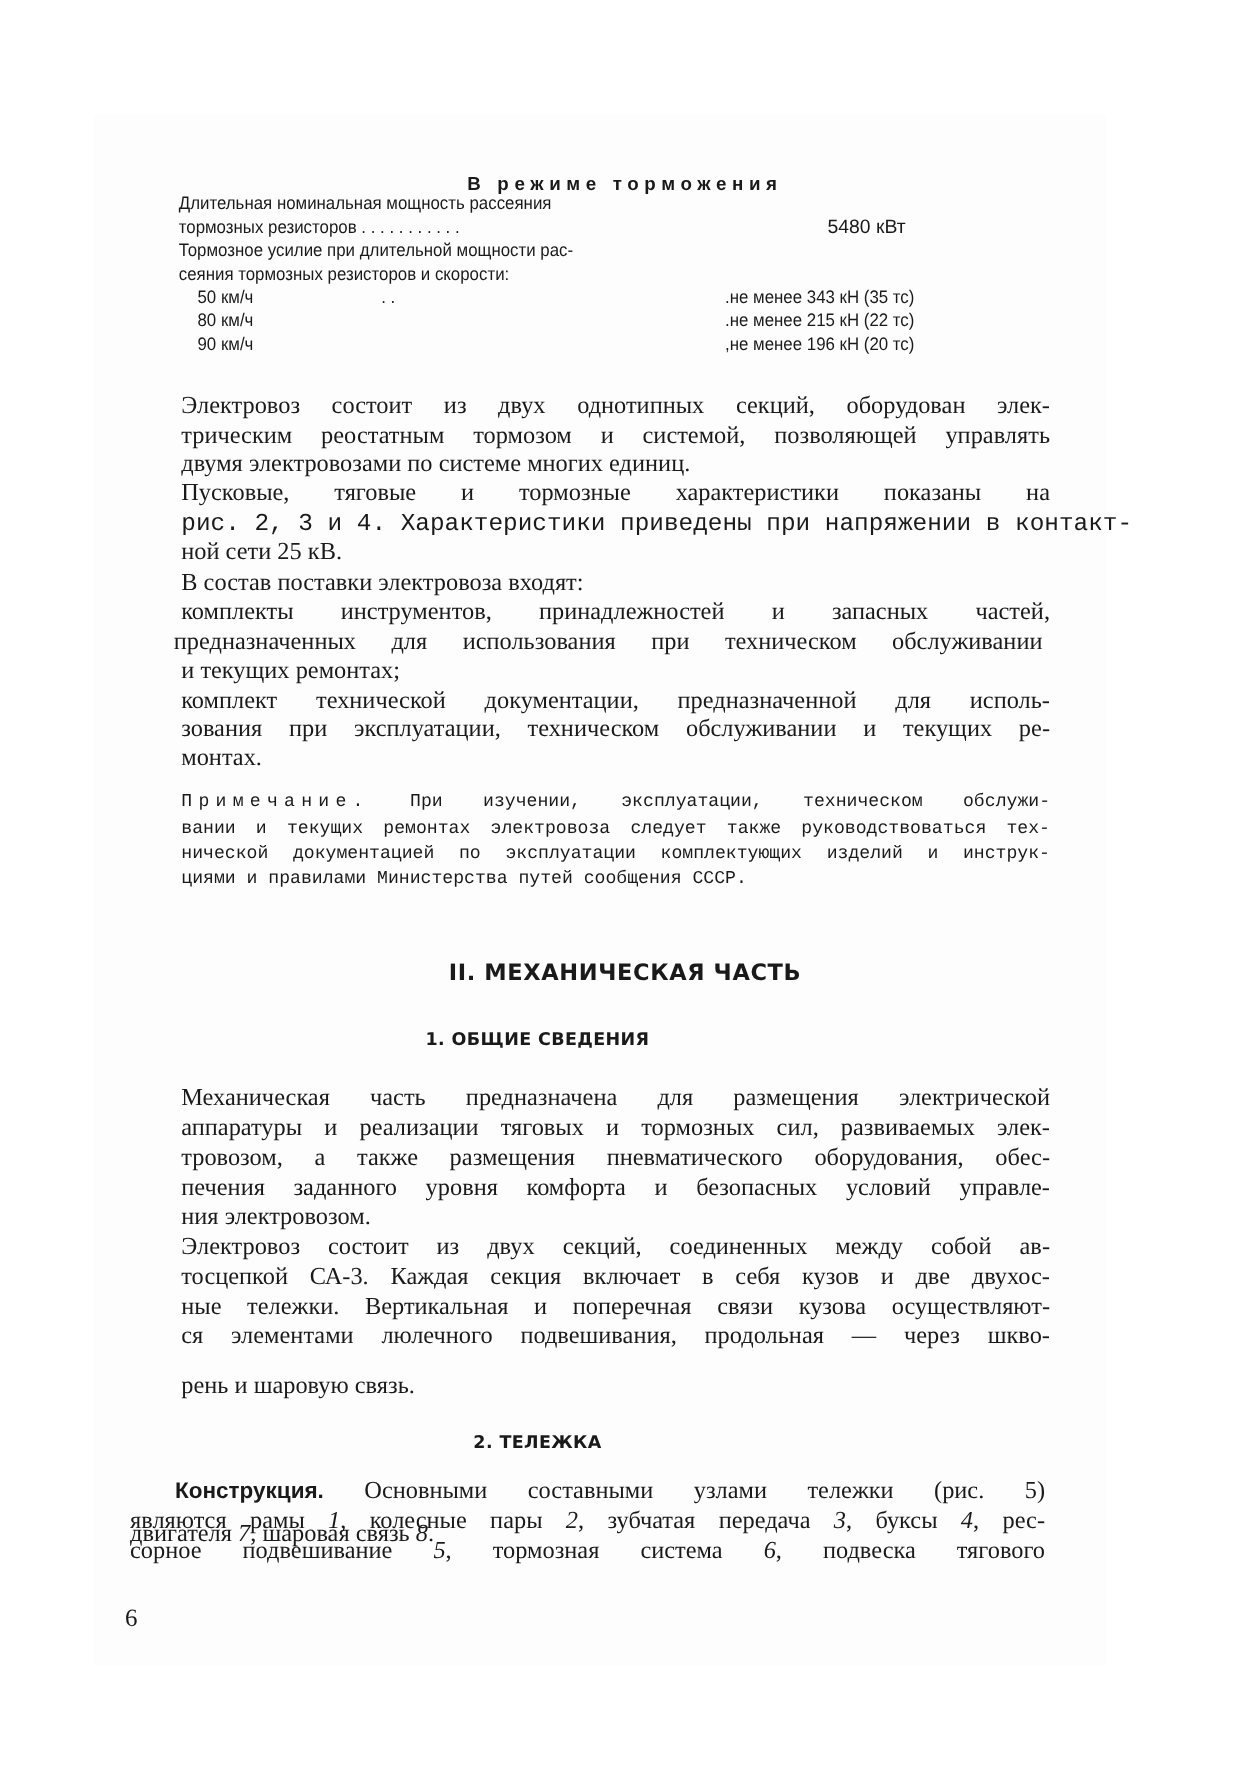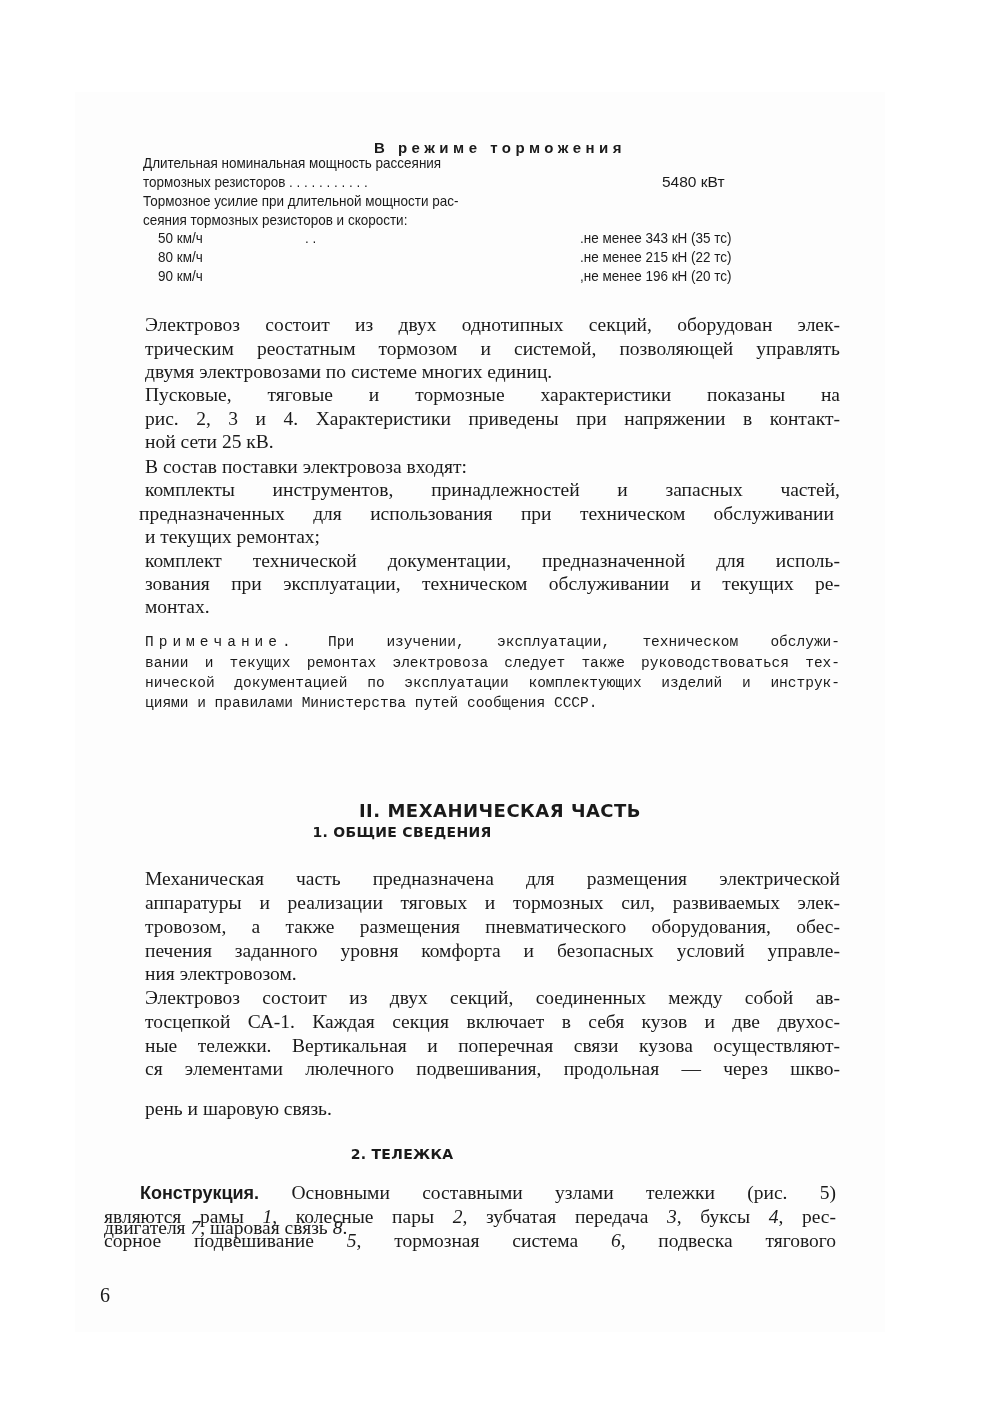--- a/index.html
+++ b/index.html
@@ -27,21 +27,21 @@
     .note-line { font-family: Liberation Mono, monospace; font-size: 14.5px; left: 145px; width: 695px; }
     .note-line.justify { text-align: justify; text-align-last: justify; }
     .spaced { letter-spacing: 5px; }
 
     .h-section {
       left: 0; width: 1000px; text-align: center;
       font-family: "DejaVu Sans", sans-serif; font-weight: bold; font-size: 18px; letter-spacing: 0.5px;
     }
     .h-sub {
       left: 0; width: 804px; text-align: center;
-      font-family: "DejaVu Sans", sans-serif; font-weight: bold; font-size: 14px; letter-spacing: 0.3px;
+      font-family: "DejaVu Sans", sans-serif; font-weight: bold; font-size: 14px; letter-spacing: 0.3px; padding-left: 28px;
     }
     .run-in { font-family: "Liberation Sans", sans-serif; font-weight: bold; font-size: 18px; }
     .italic { font-style: italic; }
     .page-num { left: 100px; top: 1284px; font-family: "Liberation Serif", serif; font-size: 20px; }
   </style>
 </head>
 <body>
 
 <div class="page"></div>
 
@@ -61,21 +61,21 @@
 <div class="abs spec" style="left:158px; top:268px;">90 км/ч</div>
 <div class="abs spec" style="left:580px; top:268px;">,не менее 196 кН (20 тс)</div>
 
 <div>
   <div class="abs p-line justify" style="left:145px; width:695px; top:314px;">Электровоз состоит из двух однотипных секций, оборудован элек-</div>
   <div class="abs p-line justify" style="left:145px; width:695px; top:338px;">трическим реостатным тормозом и системой, позволяющей управлять</div>
   <div class="abs p-line" style="left:145px; top:361px;">двумя электровозами по системе многих единиц.</div>
 </div>
 <div>
   <div class="abs p-line justify" style="left:145px; width:695px; top:384px;">Пусковые, тяговые и тормозные характеристики показаны на</div>
-  <div class="abs p-line justify" style="left:145px; width:695px; top:408px;">рис. 2, 3 и 4. Характеристики приведены при напряжении в контакт-</div>
+  <div class="abs p-line justify" style="left:145px; width:695px; top:408px;font-family:Liberation Mono, monospace;">рис. 2, 3 и 4. Характеристики приведены при напряжении в контакт-</div>
   <div class="abs p-line" style="left:145px; top:431px;">ной сети 25 кВ.</div>
 </div>
 <div class="abs p-line" style="left:145px; top:456px;">В состав поставки электровоза входят:</div>
 <div>
   <div class="abs p-line justify" style="left:145px; width:695px; top:479px;">комплекты инструментов, принадлежностей и запасных частей,</div>
   <div class="abs p-line justify" style="left:139px; width:695px; top:503px;">предназначенных для использования при техническом обслуживании</div>
   <div class="abs p-line" style="left:145px; top:526px;">и текущих ремонтах;</div>
 </div>
 <div>
   <div class="abs p-line justify" style="left:145px; width:695px; top:550px;">комплект технической документации, предназначенной для исполь-</div>
@@ -83,33 +83,33 @@
   <div class="abs p-line" style="left:145px; top:596px;">монтах.</div>
 </div>
 
 <div>
   <div class="abs note-line justify" style="left:145px; width:695px; top:634px;"><span class="spaced">Примечание.</span> <span>При изучении, эксплуатации, техническом обслужи-</span></div>
   <div class="abs note-line justify" style="left:145px; width:695px; top:655px;">вании и текущих ремонтах электровоза следует также руководствоваться тех-</div>
   <div class="abs note-line justify" style="left:145px; width:695px; top:675px;">нической документацией по эксплуатации комплектующих изделий и инструк-</div>
   <div class="abs note-line" style="left:145px; top:695px;">циями и правилами Министерства путей сообщения СССР.</div>
 </div>
 
-<div class="abs h-section" style="top:768px;margin-top:32px;">II. МЕХАНИЧЕСКАЯ ЧАСТЬ</div>
+<div class="abs h-section" style="top:768px;">II. МЕХАНИЧЕСКАЯ ЧАСТЬ</div>
 <div class="abs h-sub" style="top:824px;">1. ОБЩИЕ СВЕДЕНИЯ</div>
 
 <div>
   <div class="abs p-line justify" style="left:145px; width:695px; top:868px;">Механическая часть предназначена для размещения электрической</div>
   <div class="abs p-line justify" style="left:145px; width:695px; top:892px;">аппаратуры и реализации тяговых и тормозных сил, развиваемых элек-</div>
   <div class="abs p-line justify" style="left:145px; width:695px; top:916px;">тровозом, а также размещения пневматического оборудования, обес-</div>
   <div class="abs p-line justify" style="left:145px; width:695px; top:940px;">печения заданного уровня комфорта и безопасных условий управле-</div>
   <div class="abs p-line" style="left:145px; top:963px;">ния электровозом.</div>
 </div>
 <div>
   <div class="abs p-line justify" style="left:145px; width:695px; top:987px;">Электровоз состоит из двух секций, соединенных между собой ав-</div>
-  <div class="abs p-line justify" style="left:145px; width:695px; top:1011px;">тосцепкой СА-1. Каждая секция включает в себя кузов и две двухос-</div>
+  <div class="abs p-line justify" style="left:145px; width:695px; top:1011px;">тосцепкой СА-3. Каждая секция включает в себя кузов и две двухос-</div>
   <div class="abs p-line justify" style="left:145px; width:695px; top:1035px;">ные тележки. Вертикальная и поперечная связи кузова осуществляют-</div>
   <div class="abs p-line justify" style="left:145px; width:695px; top:1058px;">ся элементами люлечного подвешивания, продольная — через шкво-</div>
   <div class="abs p-line" style="left:145px; top:1082px;margin-top:16px;">рень и шаровую связь.</div>
 </div>
 
 <div class="abs h-sub" style="top:1146px;">2. ТЕЛЕЖКА</div>
 
 <div>
   <div class="abs p-line justify" style="left:140px; width:696px; top:1182px;"><span class="run-in">Конструкция.</span> <span>Основными составными узлами тележки (рис. 5)</span></div>
   <div class="abs p-line justify" style="left:104px; width:732px; top:1206px;"><span>являются рамы </span><span class="italic">1</span><span>, колесные пары </span><span class="italic">2</span><span>, зубчатая передача </span><span class="italic">3</span><span>, буксы </span><span class="italic">4</span><span>, рес-</span></div>

